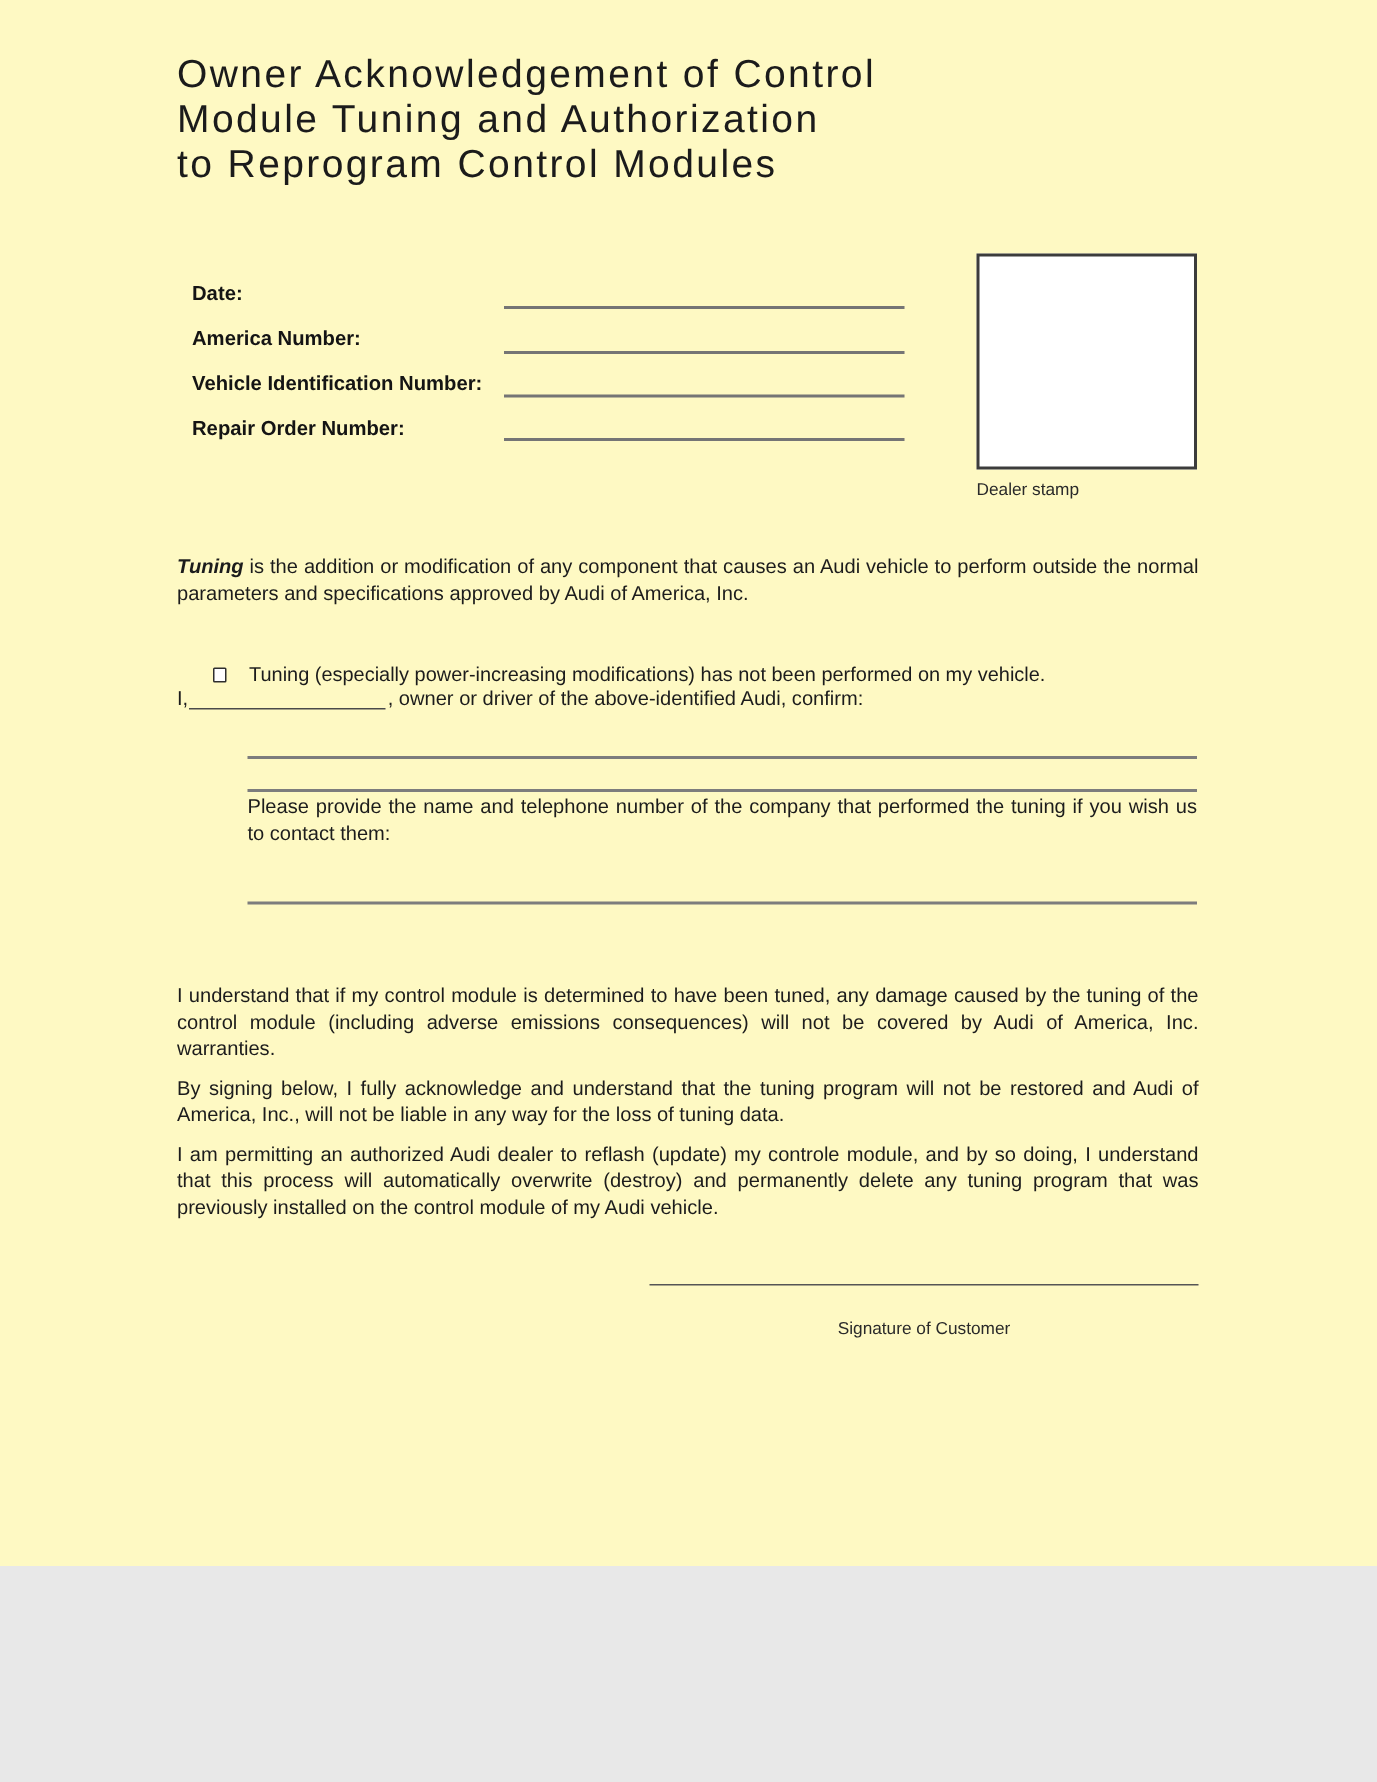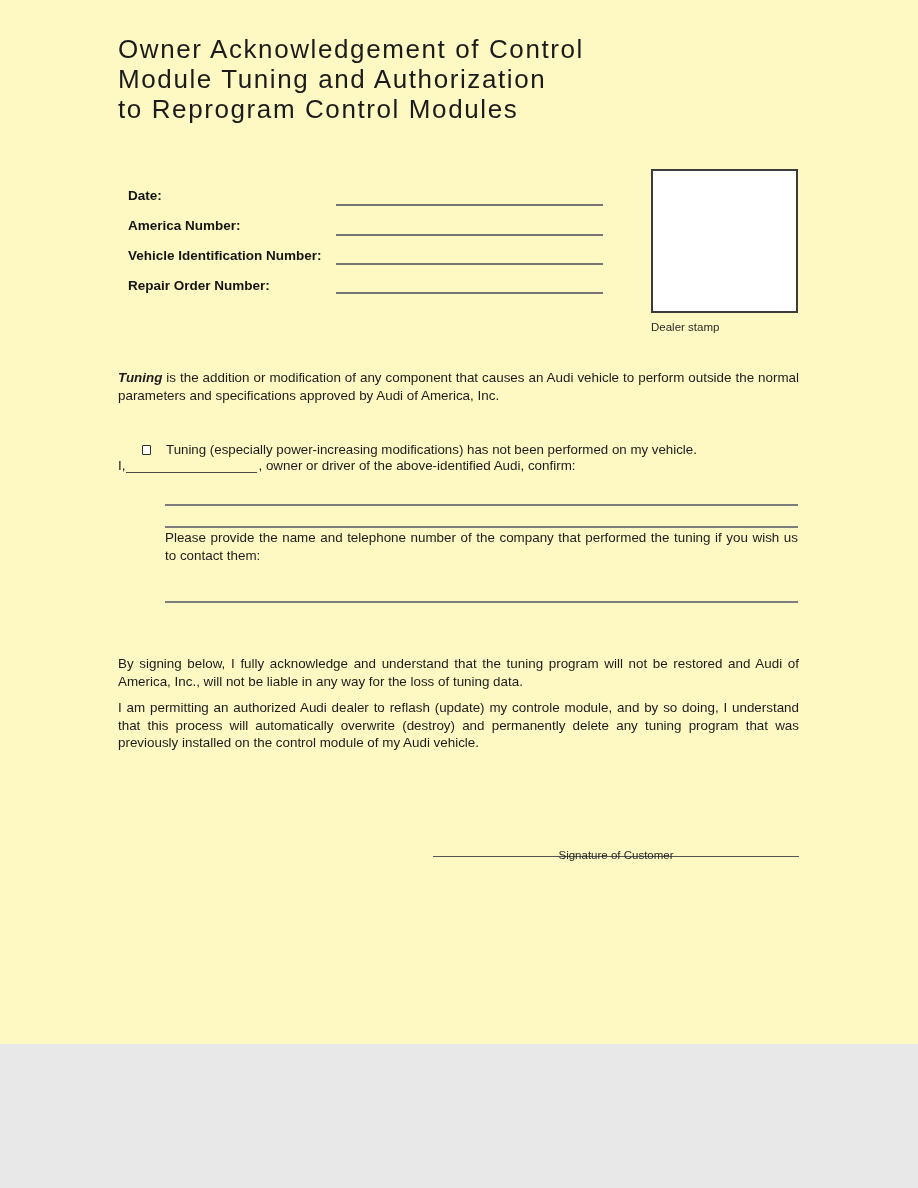--- a/index.html
+++ b/index.html
@@ -78,21 +78,21 @@
   }
   .paragraphs{
     position:absolute;left:118px;top:655px;width:681px;
   }
   .paragraphs p{margin:0 0 9px 0;}
   .signature-line{
     position:absolute;left:433px;top:856px;width:366px;height:0;
     border-top:1.8px solid #555555;
   }
   .signature-label{
-    position:absolute;left:433px;top:849px;width:366px;
+    position:absolute;left:433px;top:880px;width:366px;
     text-align:center;font-size:11.5px;color:#2a2a2a;
   }
 </style>
 </head>
 <body>
 
 <div class="page">
 
   <div class="title">Owner Acknowledgement of Control
 Module Tuning and Authorization
@@ -122,20 +122,21 @@
     <span>Tuning (especially power-increasing modifications) has not been performed on my vehicle.</span>
   </div>
 
   <div class="blank-line" style="top:504px"></div>
   <div class="blank-line" style="top:526px"></div>
 
   <div class="para contact-note">Please provide the name and telephone number of the company that performed the tuning if you wish us to contact them:</div>
   <div class="blank-line" style="top:601px"></div>
 
   <div class="paragraphs">
+    <p class="para">I understand that if my control module is determined to have been tuned, any damage caused by the tuning of the control module (including adverse emissions consequences) will not be covered by Audi of America, Inc. warranties.</p>
     <p class="para">By signing below, I fully acknowledge and understand that the tuning program will not be restored and Audi of America, Inc., will not be liable in any way for the loss of tuning data.</p>
     <p class="para">I am permitting an authorized Audi dealer to reflash (update) my controle module, and by so doing, I understand that this process will automatically overwrite (destroy) and permanently delete any tuning program that was previously installed on the control module of my Audi vehicle.</p>
   </div>
 
   <div class="signature-line"></div>
   <div class="signature-label">Signature of Customer</div>
 
 </div>
 
 </body></html>

